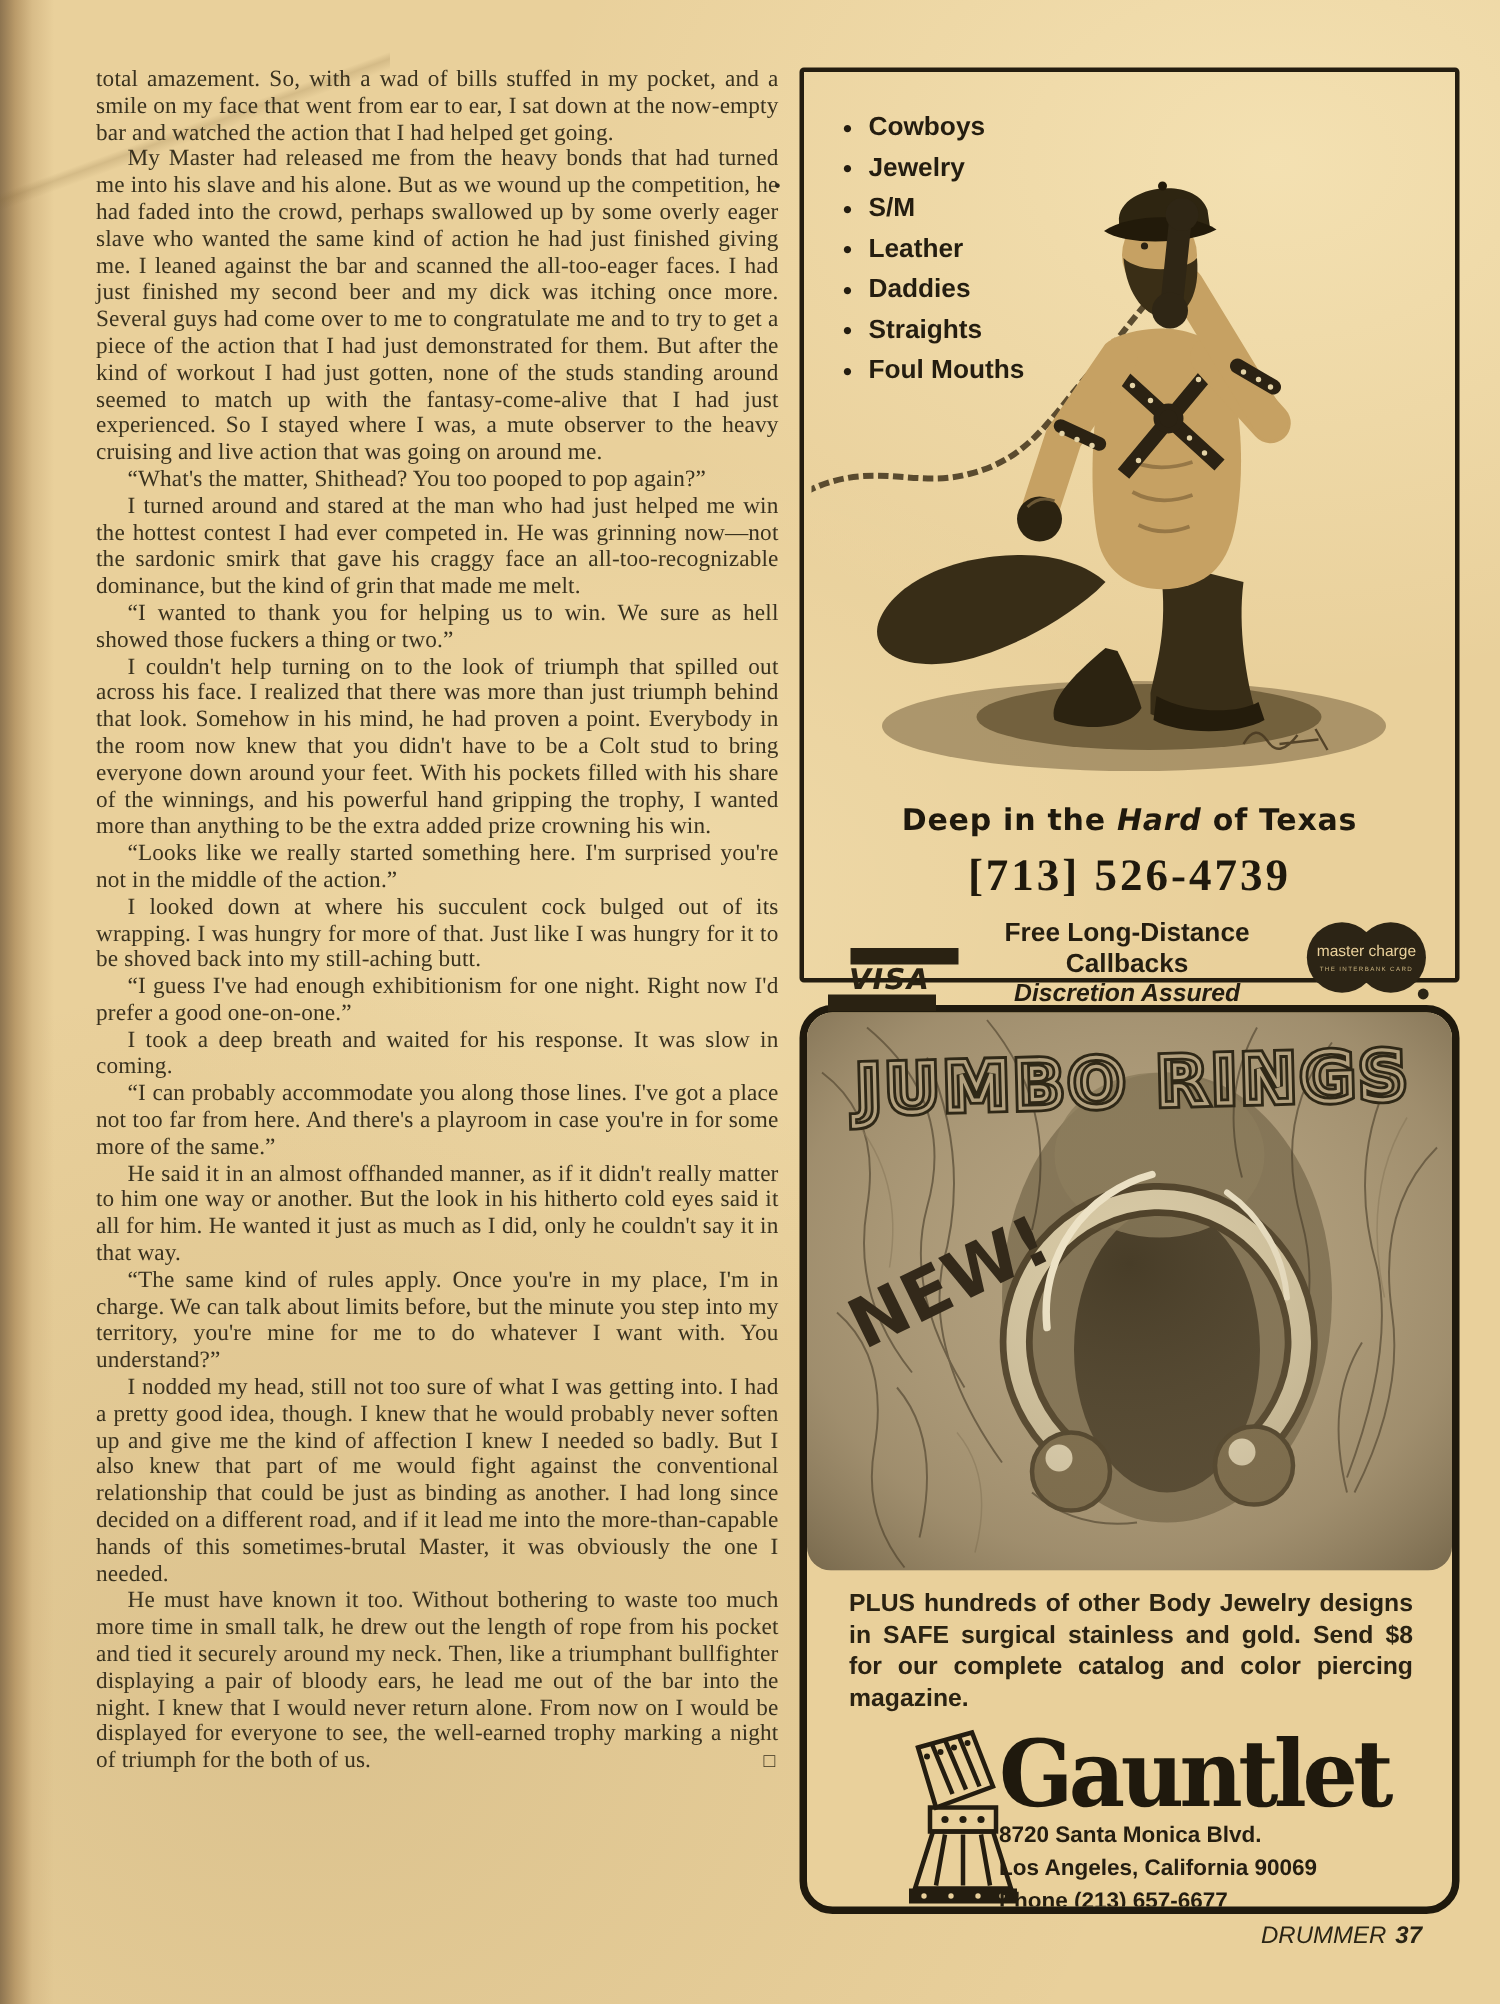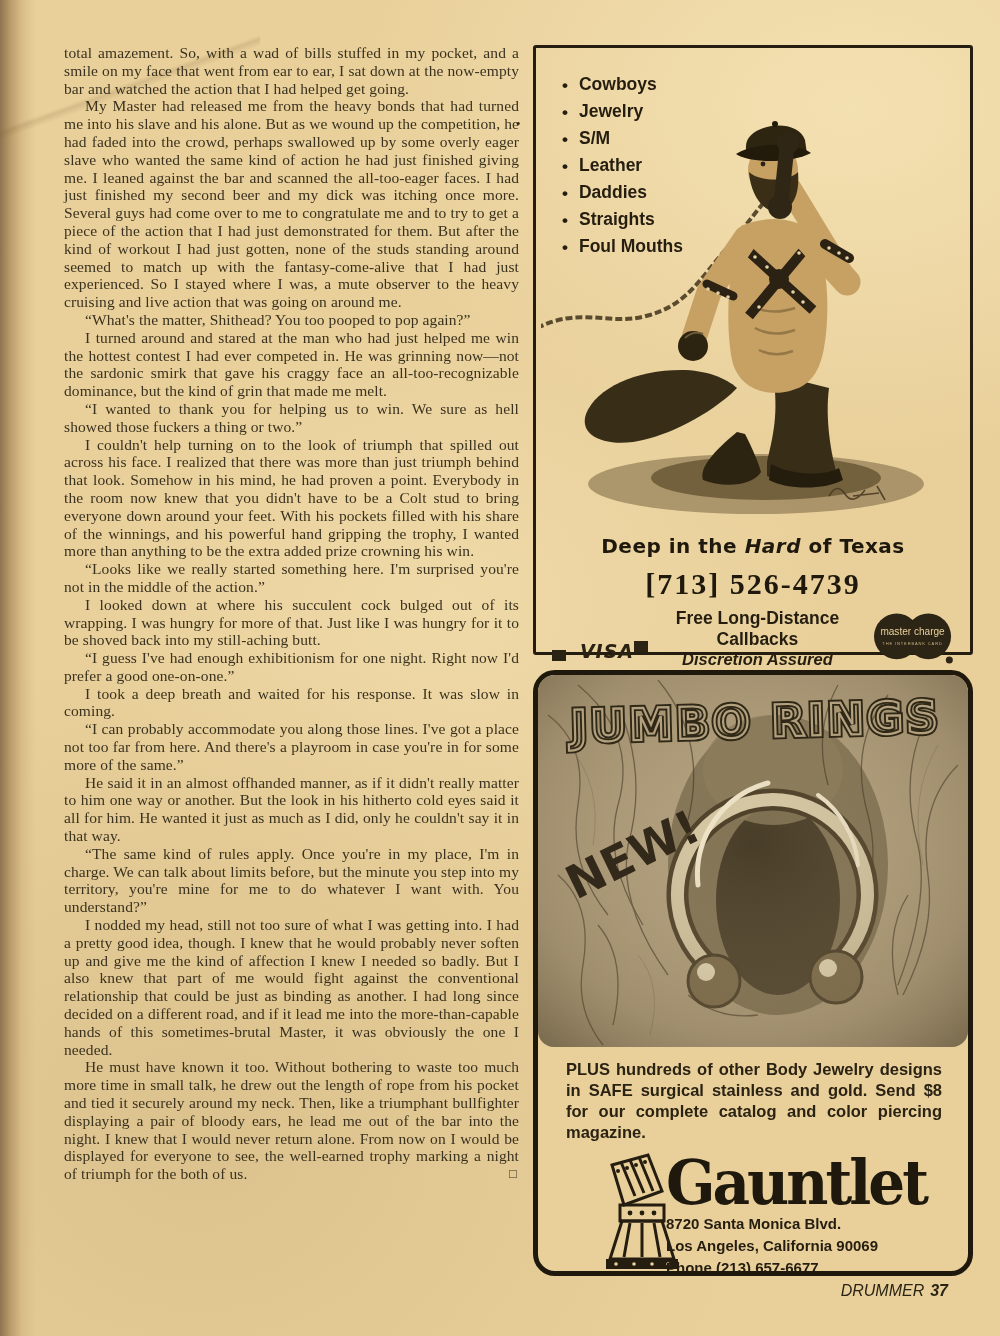--- a/index.html
+++ b/index.html
@@ -36,21 +36,21 @@
     font-family:"Liberation Sans",sans-serif;font-weight:bold;font-size:17.5px;color:#241d10;}
   .bdot{font-size:17px;line-height:1;transform:translateY(1px);}
   .man-svg{position:absolute;top:28px;left:5px;z-index:1;}
   .headline{position:absolute;top:486px;left:0;width:100%;text-align:center;z-index:3;
     font-family:"DejaVu Sans",sans-serif;font-weight:bold;font-size:20px;color:#1f190d;letter-spacing:.5px;}
   .headline .it{font-style:italic;}
   .phone{position:absolute;top:519px;left:0;width:100%;text-align:center;z-index:3;
     font-family:Liberation Serif, serif;font-weight:bold;font-size:30px;color:#1f190d;letter-spacing:2px;}
   .payrow{position:absolute;top:560px;left:16px;right:12px;display:flex;align-items:center;
     justify-content:space-between;z-index:3;}
-  .visa{display:flex;flex-direction:row;width:96px;margin-top:24px;}
+  .visa{display:flex;flex-direction:column;width:96px;margin-top:24px;}
   .visa .bar{height:11px;background:#2a2212;width:72px;}
   .visa .bar.t{align-self:flex-end;}
   .visa .word{font-family:"DejaVu Sans",sans-serif;font-weight:bold;font-style:italic;
     font-size:19px;color:#2a2212;line-height:20px;padding-left:14px;letter-spacing:1px;}
   .callback{text-align:center;font-family:"Liberation Sans",sans-serif;color:#241d10;}
   .callback .l1{font-weight:bold;font-size:17.5px;}
   .callback .l2{font-weight:bold;font-style:italic;font-size:16.5px;}
 
   .ad2{position:relative;margin-top:15px;width:430px;height:596px;border:5px solid #1f190d;
     border-radius:22px;overflow:hidden;background:#e9d09b;}

